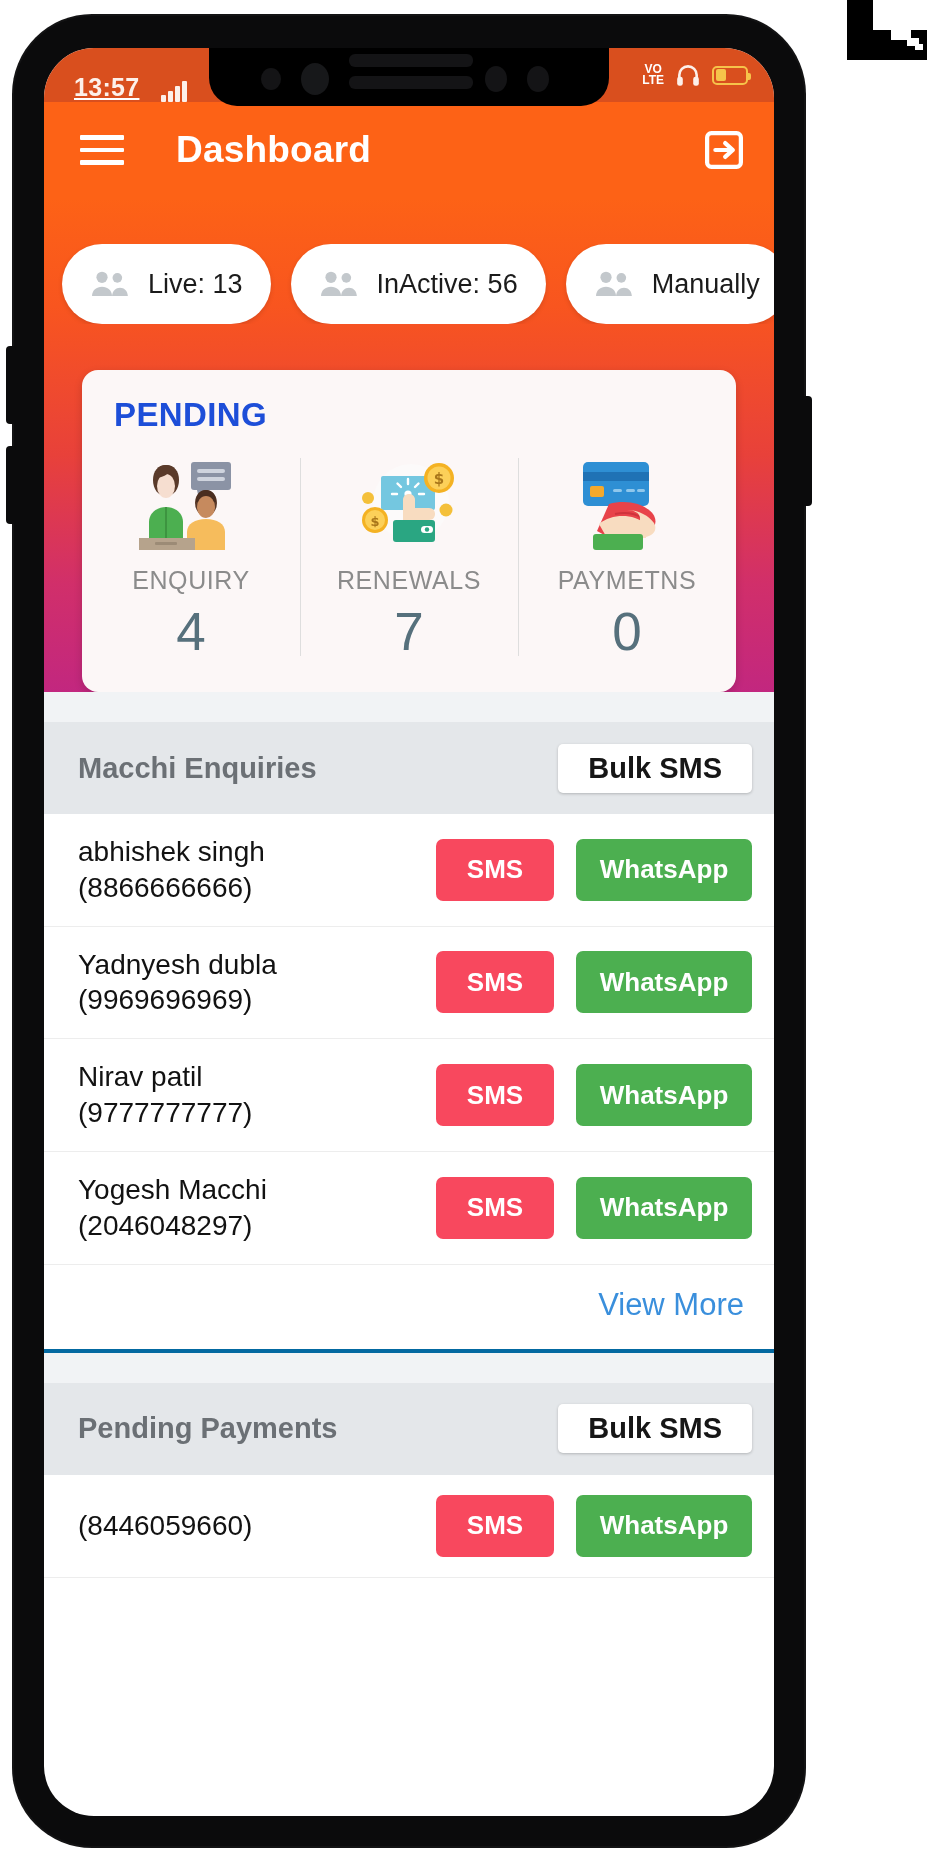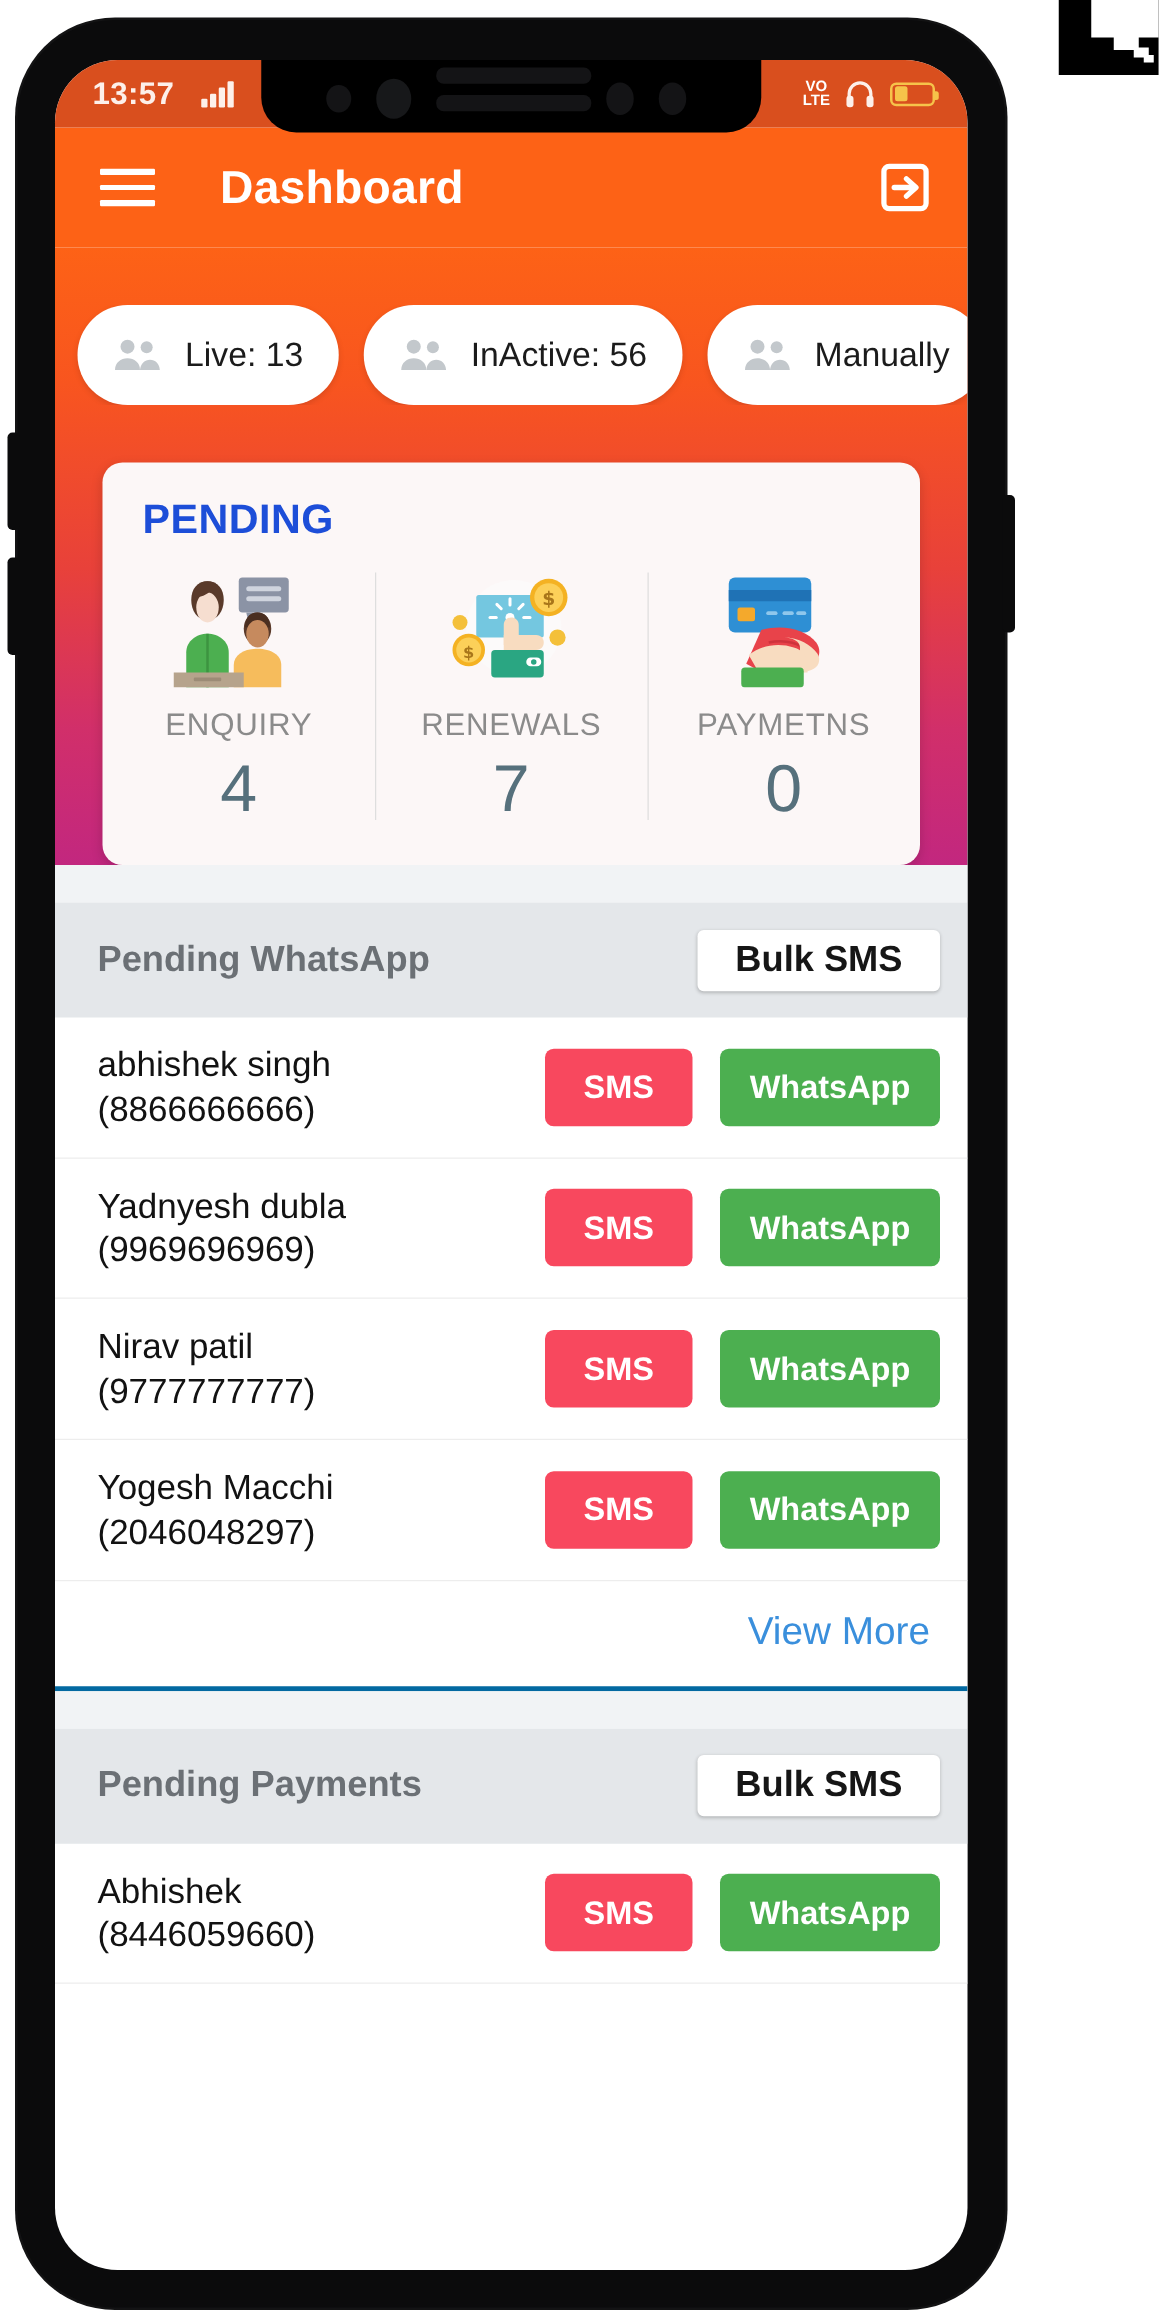--- a/index.html
+++ b/index.html
@@ -41,22 +41,22 @@
   }
 
   
   #status-bar {
     position: relative; height: 54px; width: 100%;
     background: #d94f1e;
     display: flex; align-items: center;
     color: #fff;
   }
   #status-left {
-    display: flex; align-items: center; gap: 22px;
-    padding-left: 30px; height: 100%;
+    display: flex; align-items: flex-end; gap: 22px;
+    padding-left: 30px; height: 100%; text-decoration: underline;
   }
   #clock { font-size: 25px; font-weight: 700; letter-spacing: .3px; color: #fdf0ea; }
   .sig-bars { display: flex; align-items: flex-end; gap: 2.5px; height: 22px; }
   .sig-bars i { display: block; width: 4.5px; background: #fdf0ea; border-radius: 1px; }
   .sig-bars i:nth-child(1) { height: 7px; }
   .sig-bars i:nth-child(2) { height: 11px; }
   .sig-bars i:nth-child(3) { height: 16px; }
   .sig-bars i:nth-child(4) { height: 21px; }
 
   
@@ -352,21 +352,21 @@
             </div>
           </div>
         </div>
       </div>
 
       <div id="sheet">
 
         <div class="gap-band"></div>
 
         <div class="section-head">
-          <span class="section-title">Pending WhatsApp</span>
+          <span class="section-title">Macchi Enquiries</span>
           <span class="bulk-btn">Bulk SMS</span>
         </div>
 
         <div class="list-row">
           <div class="row-name">
             <div>abhishek singh</div>
             <div>(8866666666)</div>
           </div>
           <div class="row-actions">
             <span class="btn-sms">SMS</span>
@@ -413,21 +413,20 @@
 
         <div class="gap-band"></div>
 
         <div class="section-head">
           <span class="section-title">Pending Payments</span>
           <span class="bulk-btn">Bulk SMS</span>
         </div>
 
         <div class="list-row">
           <div class="row-name">
-            <div>Abhishek</div>
             <div>(8446059660)</div>
           </div>
           <div class="row-actions">
             <span class="btn-sms">SMS</span>
             <span class="btn-wa">WhatsApp</span>
           </div>
         </div>
 
       </div>
     </div>

